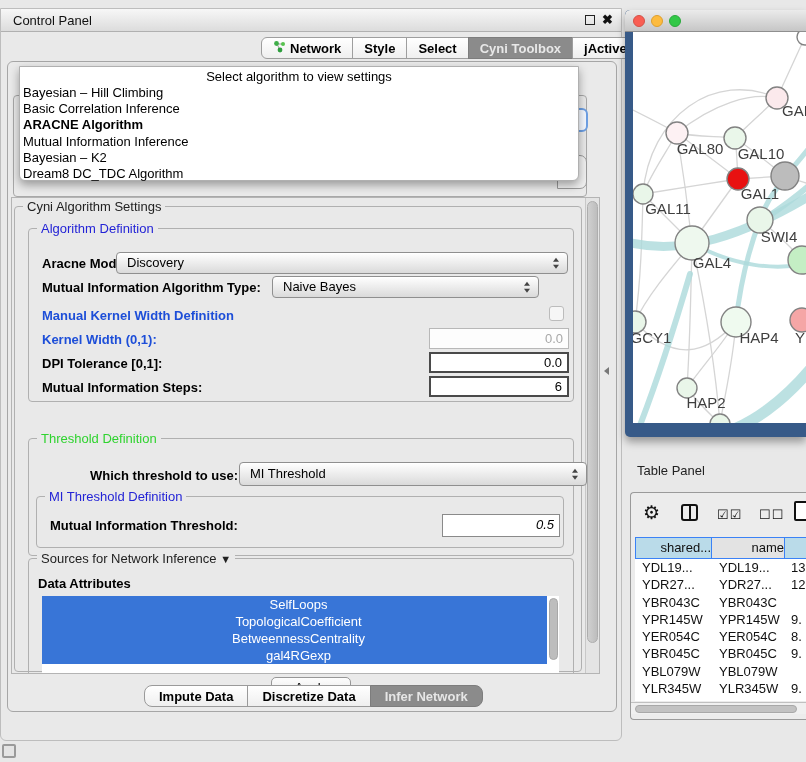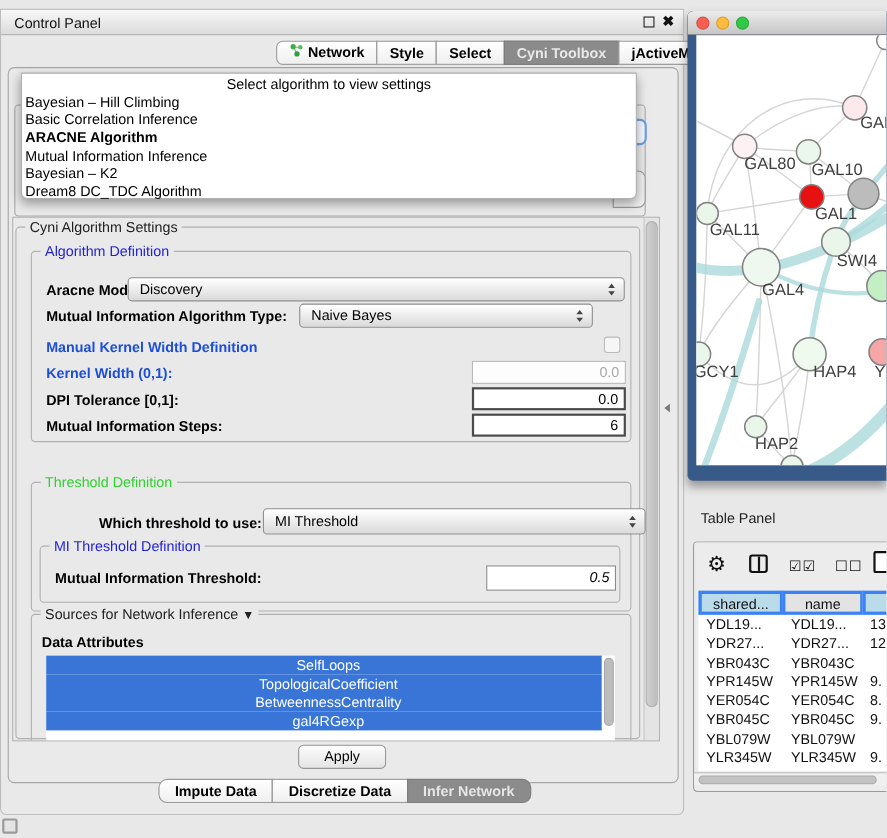--- a/index.html
+++ b/index.html
@@ -13,21 +13,21 @@
   .cp-titlebar { left:0; top:0; width:100%; height:23px;
     background:linear-gradient(#f7f7f7,#dcdcdc); border-bottom:1px solid #b0b0b0; }
   .cp-title { left:12px; top:4px; font-size:13px; color:#111; }
   .float-icon { right:26px; top:6px; width:10px; height:10px; border:1.5px solid #222; }
   .close-icon { right:8px; top:3px; font-size:13px; font-weight:bold; color:#111; }
 
   .cp-tabs { left:244px; top:28px; display:flex; }
   .tab { height:22px; line-height:21px; padding:0 11px; font-size:13px; font-weight:bold;
     color:#000; background:linear-gradient(#ffffff,#efefef); border:1px solid #9e9e9e;
     margin-left:-1px; white-space:nowrap; display:flex; align-items:center; gap:4px; }
-  .tab.first { border-radius:6px 0 0 6px; margin-left:6px;align-items:flex-end; }
+  .tab.first { border-radius:6px 0 0 6px; margin-left:16px; }
   .tab.last  { border-radius:0 6px 6px 0; }
   .tab.sel   { background:#8b8b8b; color:#e8e8e8; border-color:#7d7d7d; }
 
   .cp-content { left:6px; top:52px; width:610px; height:651px; background:#eaeaea;
     border:1px solid #a6a6a6; border-radius:6px; }
 
   
   .frag-group { left:12px; top:86px; width:574px; height:102px; border:1px solid #a8a8a8;
     border-radius:4px; z-index:2; }
   .frag-combo { left:566px; top:99px; width:21px; height:24px; border:2px solid #6d9fe3;
@@ -79,21 +79,21 @@
   .attr-list { position:absolute; background:#fff; }
   .attr-item { height:17px; line-height:17px; font-size:13px; color:#fff;
     background:#3875d7; padding-left:8px; margin-right:12px;text-align:center; }
   .list-scroll { position:absolute; right:1px; top:2px; width:9px; height:62px;
     border-radius:4.5px; background:#bdbdbd; border:1px solid #a8a8a8; }
 
   .apply-btn { left:270px; top:668px; width:80px; height:22px; text-align:center;
     line-height:20px; font-size:13px; background:linear-gradient(#fdfdfd,#e4e4e4);
     border:1px solid #979797; border-radius:5px; color:#000; }
 
-  .bottom-tabs { left:143px; top:699px; display:flex; }
+  .bottom-tabs { left:143px; top:676px; display:flex; }
   .btab { height:22px; line-height:21px; padding:0 14px; font-size:13px; font-weight:bold;
     background:linear-gradient(#ffffff,#efefef); border:1px solid #9a9a9a; margin-left:-1px; }
   .btab.first { border-radius:8px 0 0 8px; margin-left:0; }
   .btab.last  { border-radius:0 8px 8px 0; }
   .btab.sel   { background:#8b8b8b; color:#e6e6e6; border-color:#7d7d7d; }
 
   .divider-arrow { left:604px; top:367px; width:0; height:0; border-top:4px solid transparent;
     border-bottom:4px solid transparent; border-right:5px solid #787878; }
   .mini-panel-icon { left:2px; top:744px; width:14px; height:14px; border:2px solid #9a9a9a;
     border-radius:2px; background:#e4e4e4; }
@@ -117,22 +117,22 @@
     border:1px solid #9a9a9a; border-right:none; border-radius:4px 0 0 4px; overflow:hidden; }
   .tp-toolbar { left:0; top:0; width:100%; height:42px; }
   .gear { left:12px; top:8px; font-size:19px; color:#111; }
   .splitcol { left:50px; top:11px; width:17px; height:17px; border:2px solid #111; border-radius:3px; }
   .splitcol::after { content:""; position:absolute; left:5.5px; top:0; width:2px; height:13px; background:#111; }
   .cbs { top:14px; font-size:13px; color:#111; letter-spacing:1px; }
   .checked-boxes { left:86px; }
   .unchecked-boxes { left:128px; }
   .doc-icon { left:163px; top:8px; width:15px; height:20px; border:2px solid #111; border-radius:2px; background:#fff; }
 
-  .thead { position:absolute; height:22px; border:3px solid #3b82f6; font-size:13px;
-    text-align:center; line-height:20px; color:#111; top:44px; }
+  .thead { position:absolute; height:22px; border:1px solid #3b82f6; font-size:13px;
+    text-align:right; line-height:20px; color:#111; top:44px; }
   .th-blue { background:#badbe9; }
   .th-gray { background:#e3e3e3; }
   .trows { left:4px; top:66px; width:200px; height:142px; overflow:hidden; background:#fff; }
   .trow { display:flex; height:17.3px; background:#fff; }
   .tcell { font-size:13px; line-height:17px; color:#111; overflow:hidden; white-space:nowrap; }
   .c0 { width:77px; padding-left:7px; }
   .c1 { width:74px; padding-left:7px; }
   .c2 { width:40px; padding-left:5px; }
   .hscroll { left:0px; top:209px; width:176px; height:12px; background:#f0f0f0; border-top:1px solid #c0c0c0; }
   .hthumb { left:4px; top:2px; width:162px; height:8px; border-radius:4px;

